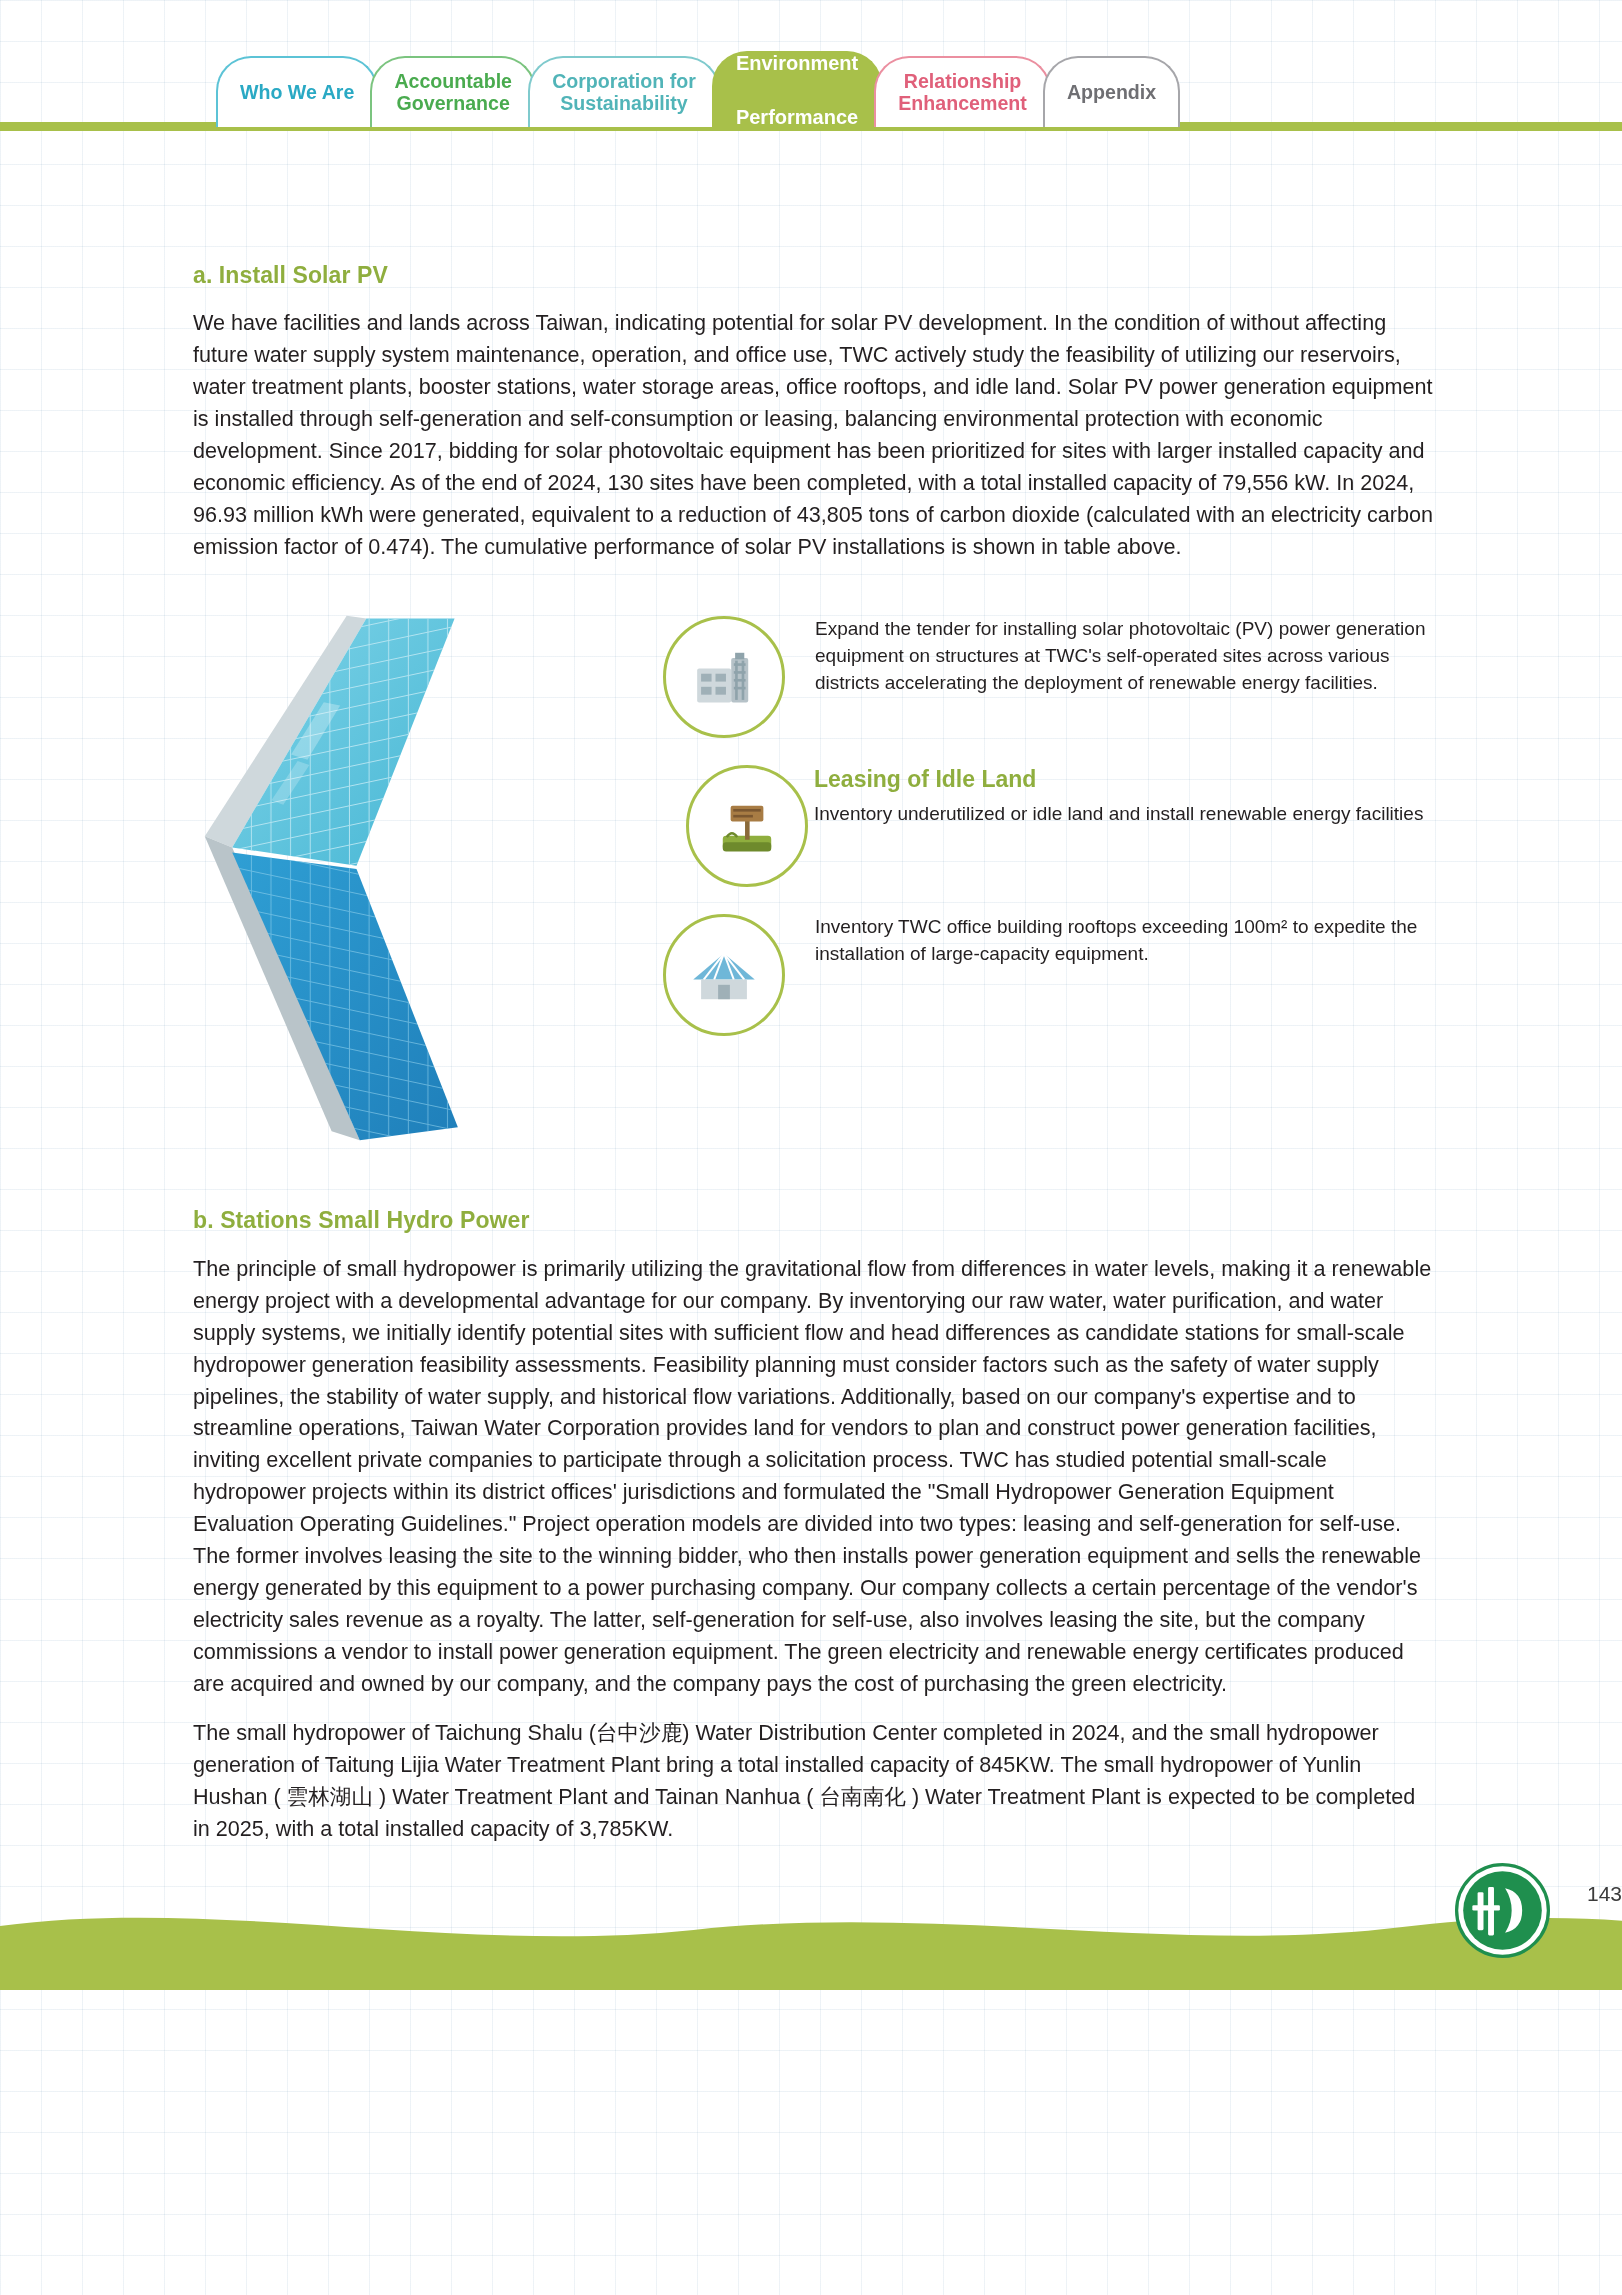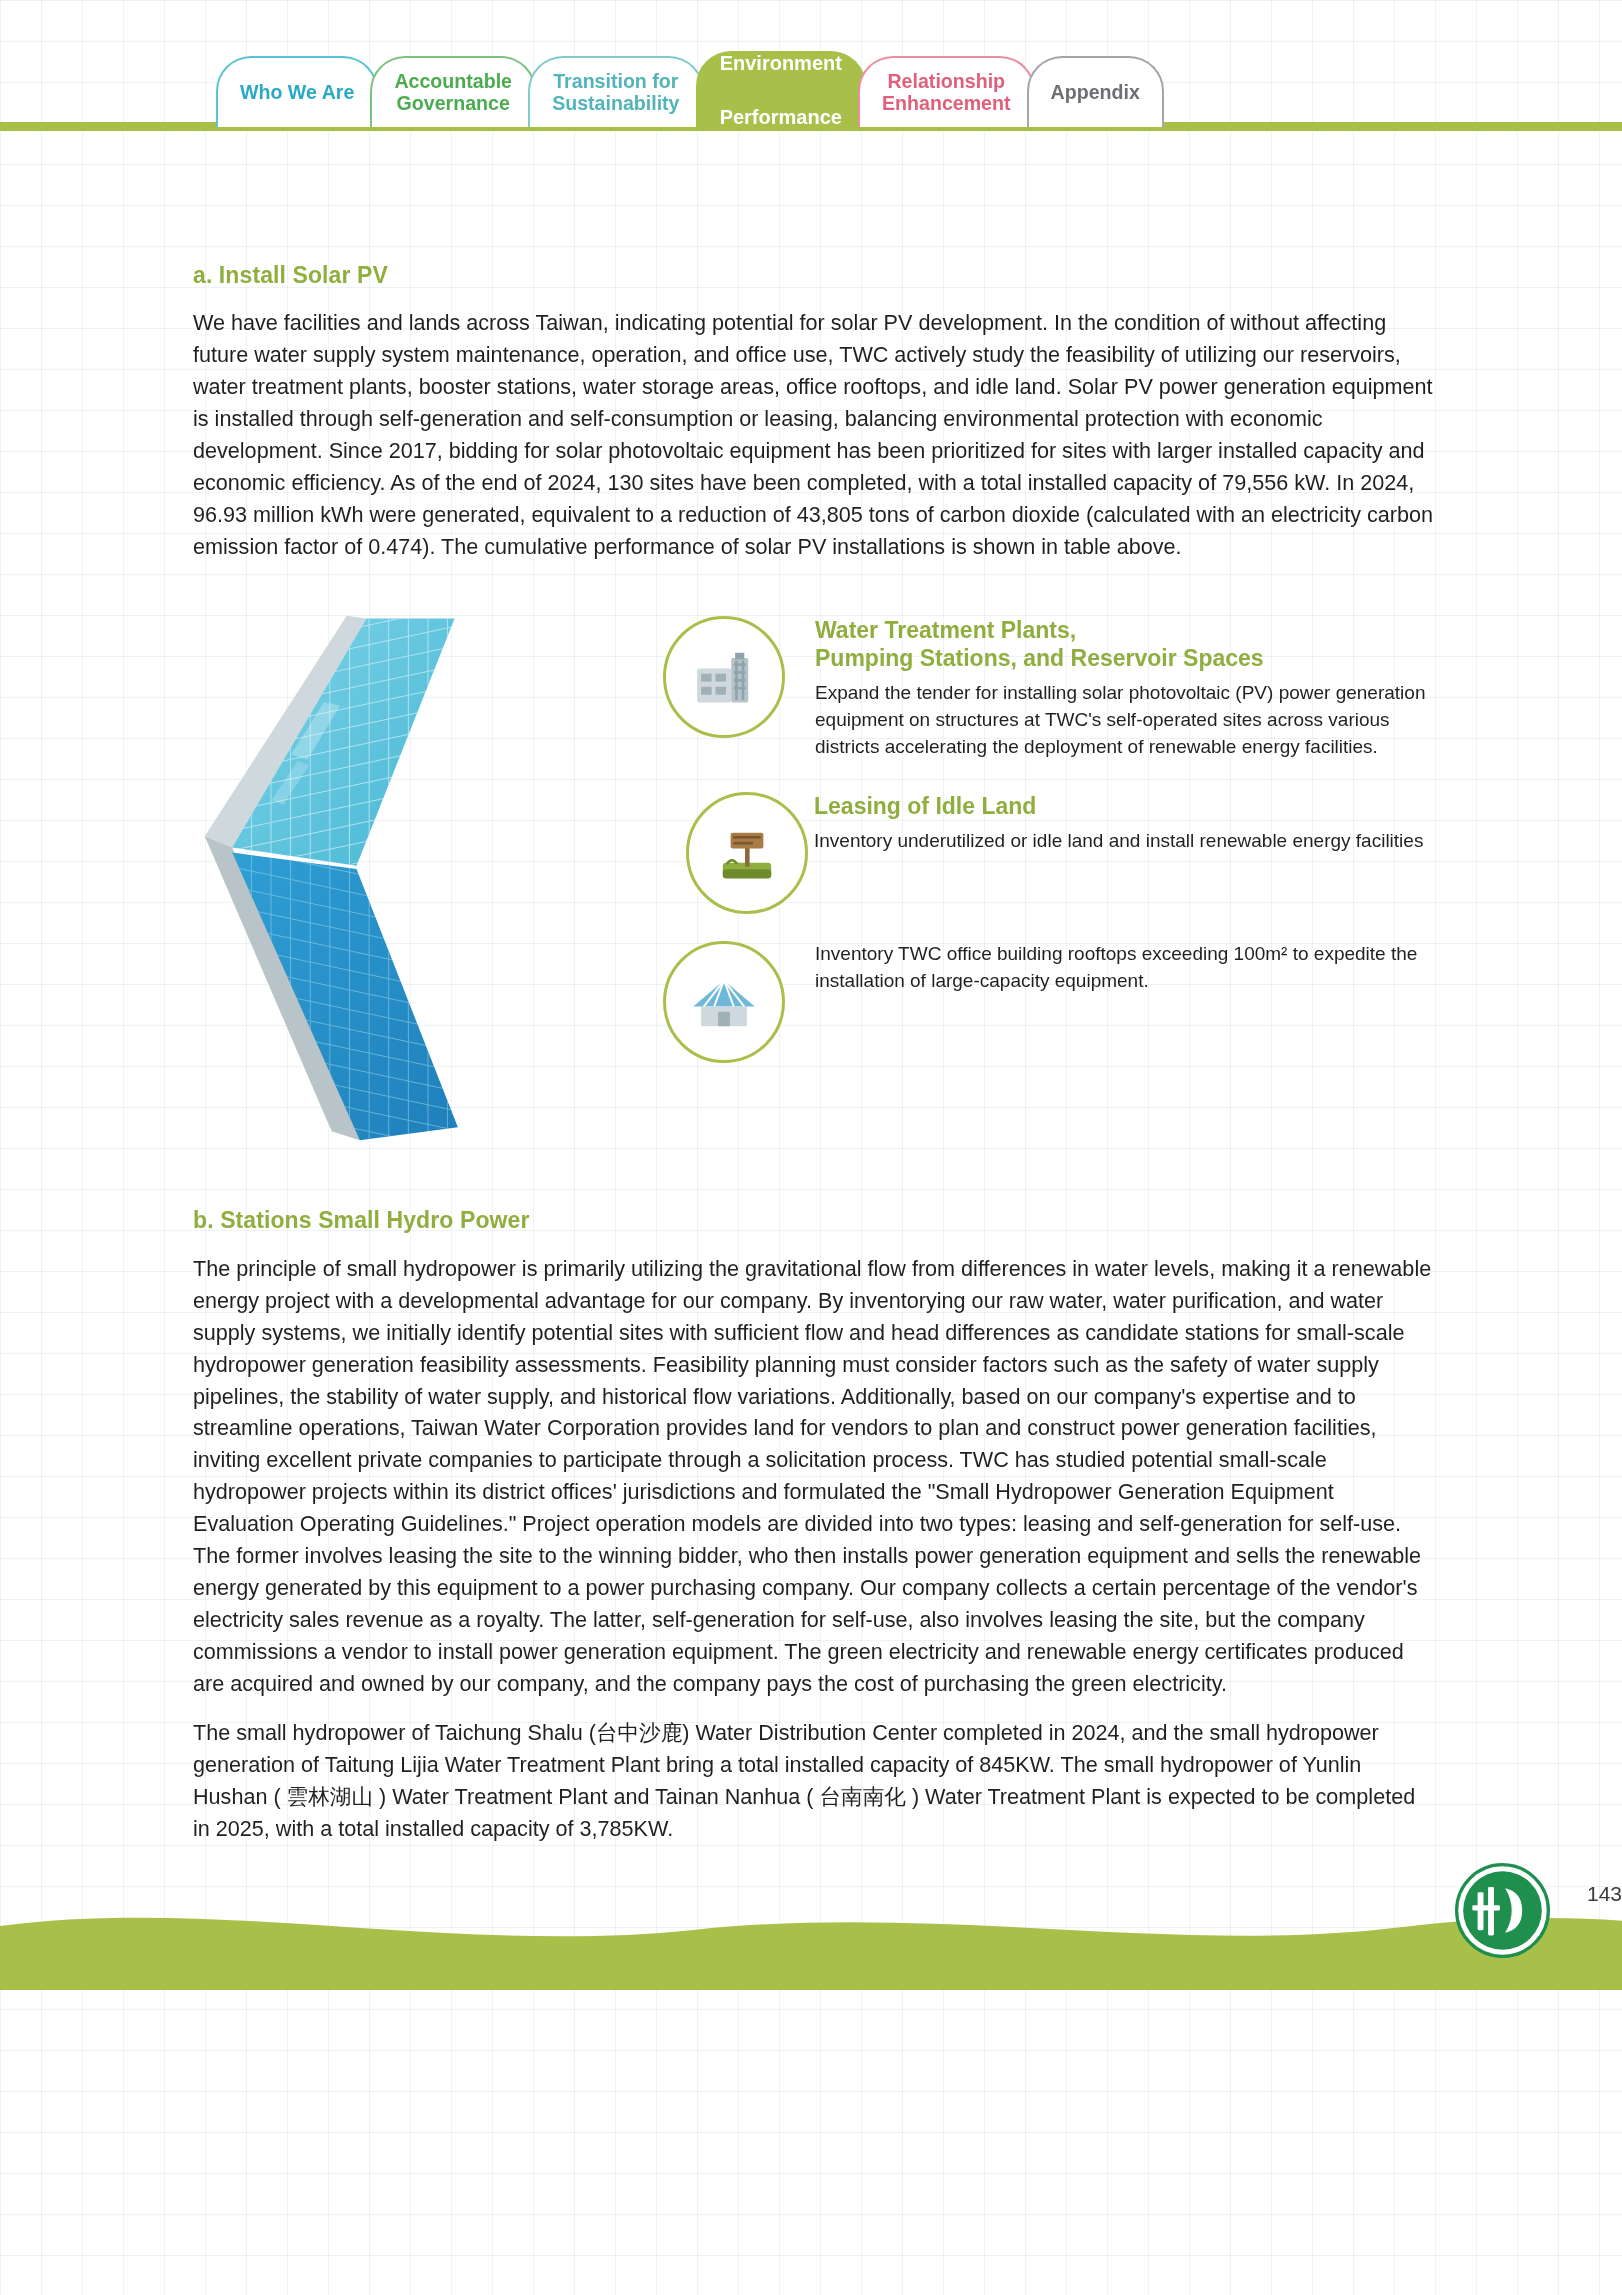--- a/index.html
+++ b/index.html
@@ -164,21 +164,21 @@
     <div class="tab-underline"></div>
     <div class="tabs">
       <div class="tab tab-who">
         <span>Who We Are</span>
       </div>
       <div class="tab tab-gov">
         <span>Accountable</span>
         <span class="l2">Governance</span>
       </div>
       <div class="tab tab-trans">
-        <span>Transition for</span>
+        <span>Corporation for</span>
         <span class="l2">Sustainability</span>
       </div>
       <div class="tab tab-env">
         <span>Environment</span>
         <span class="l2">Performance</span>
       </div>
       <div class="tab tab-rel">
         <span>Relationship</span>
         <span class="l2">Enhancement</span>
       </div>
@@ -245,24 +245,20 @@
                 <line x1="70" y1="72" x2="88" y2="72"></line>
                 <line x1="74" y1="30" x2="74" y2="90"></line>
                 <line x1="84" y1="30" x2="84" y2="90"></line>
               </g>
               <rect x="20" y="50" width="16" height="12" fill="#9fb0b7"></rect>
               <rect x="42" y="50" width="16" height="12" fill="#9fb0b7"></rect>
               <rect x="20" y="70" width="16" height="12" fill="#9fb0b7"></rect>
               <rect x="42" y="70" width="16" height="12" fill="#9fb0b7"></rect>
             </svg>
           </div>
-          <div class="c-title">
-            <span>Water Treatment Plants,</span><br>
-            <span>Pumping Stations, and Reservoir Spaces</span>
-          </div>
           <p class="c-text">Expand the tender for installing solar photovoltaic (PV) power generation equipment on structures at TWC's self-operated sites across various districts accelerating the deployment of renewable energy facilities.</p>
         </div>
 
         <div class="callout c2">
           <div class="c-circle">
             <svg width="72" height="72" viewBox="0 0 110 110" xmlns="http://www.w3.org/2000/svg">
               <rect x="18" y="70" width="74" height="22" rx="5" fill="#8fae3e"></rect>
               <rect x="18" y="80" width="74" height="14" rx="5" fill="#6e8a2c"></rect>
               <rect x="52" y="34" width="7" height="42" fill="#8a6a3a"></rect>
               <rect x="30" y="24" width="50" height="24" rx="3" fill="#a87c44"></rect>

